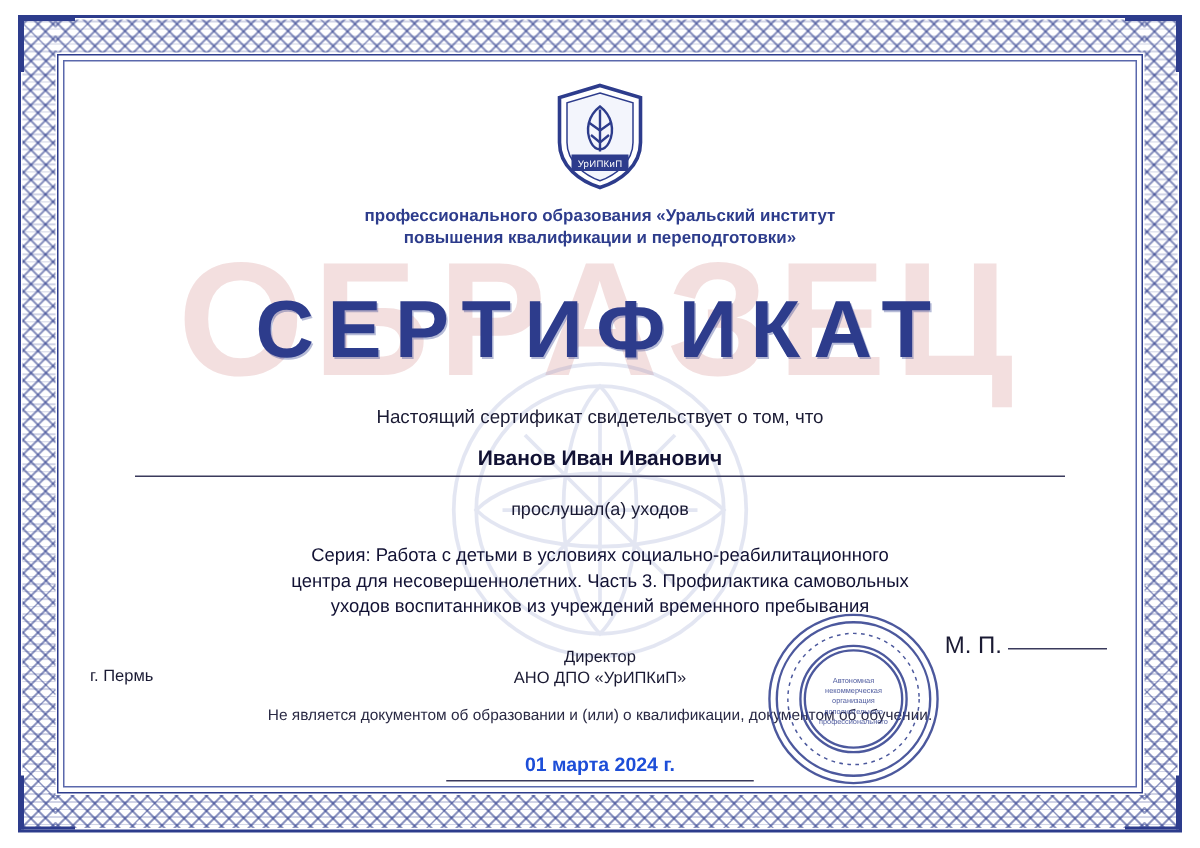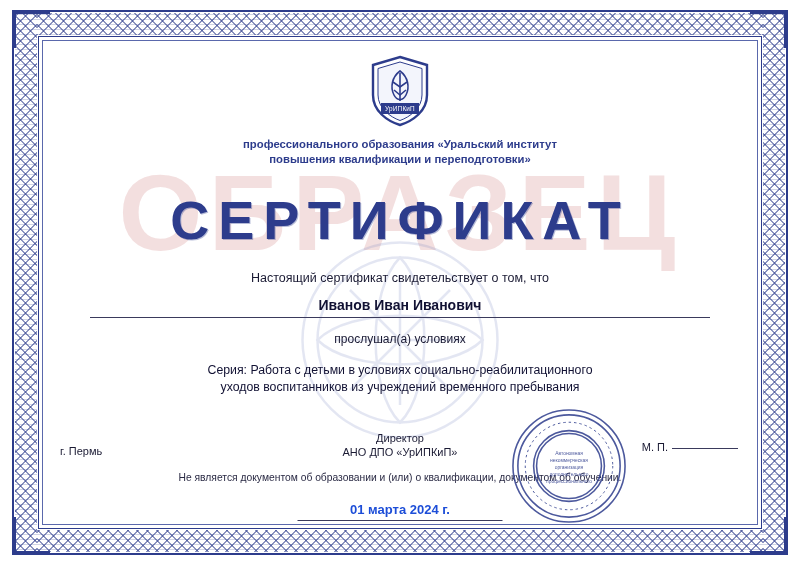--- a/index.html
+++ b/index.html
@@ -177,22 +177,22 @@
     transform: translateX(-50%);
     bottom: 2px;
     text-align: center;
     font-size: 11px;
     color: #1a1a33;
     line-height: 14px;
   }
   .mp {
     position: absolute;
     right: 12px;
-    bottom: 8px;
-    font-size: 11px;
+    bottom: 21px;
+    font-size: 16px;
     color: #1a1a33;
     text-align: center;
   }
   .mp .rule {
     display: inline-block;
     width: 66px;
     border-bottom: 1px solid #3a3a5c;
     margin-left: 4px;
     vertical-align: 2px;
   }
@@ -285,24 +285,25 @@
 
     <div class="cert-title">СЕРТИФИКАТ</div>
 
     <div class="statement">Настоящий сертификат свидетельствует о том, что</div>
 
     <div class="name-row">
       <div class="name-value">Иванов Иван Иванович</div>
       <div class="name-rule"></div>
     </div>
 
-    <div class="subline">прослушал(а) условиях</div>
+    <div class="subline">прослушал(а) уходов</div>
 
     <div class="course">
       <div>Серия: Работа с детьми в условиях социально-реабилитационного</div>
+      <div>центра для несовершеннолетних. Часть 3. Профилактика самовольных</div>
       <div>уходов воспитанников из учреждений временного пребывания</div>
     </div>
 
     <svg class="stamp" viewBox="0 0 120 120">
       <g fill="none" stroke="#2d3c8c" stroke-width="1.6">
         <circle cx="60" cy="60" r="57"></circle>
         <circle cx="60" cy="60" r="52"></circle>
         <circle cx="60" cy="60" r="36"></circle>
         <circle cx="60" cy="60" r="33"></circle>
       </g>

